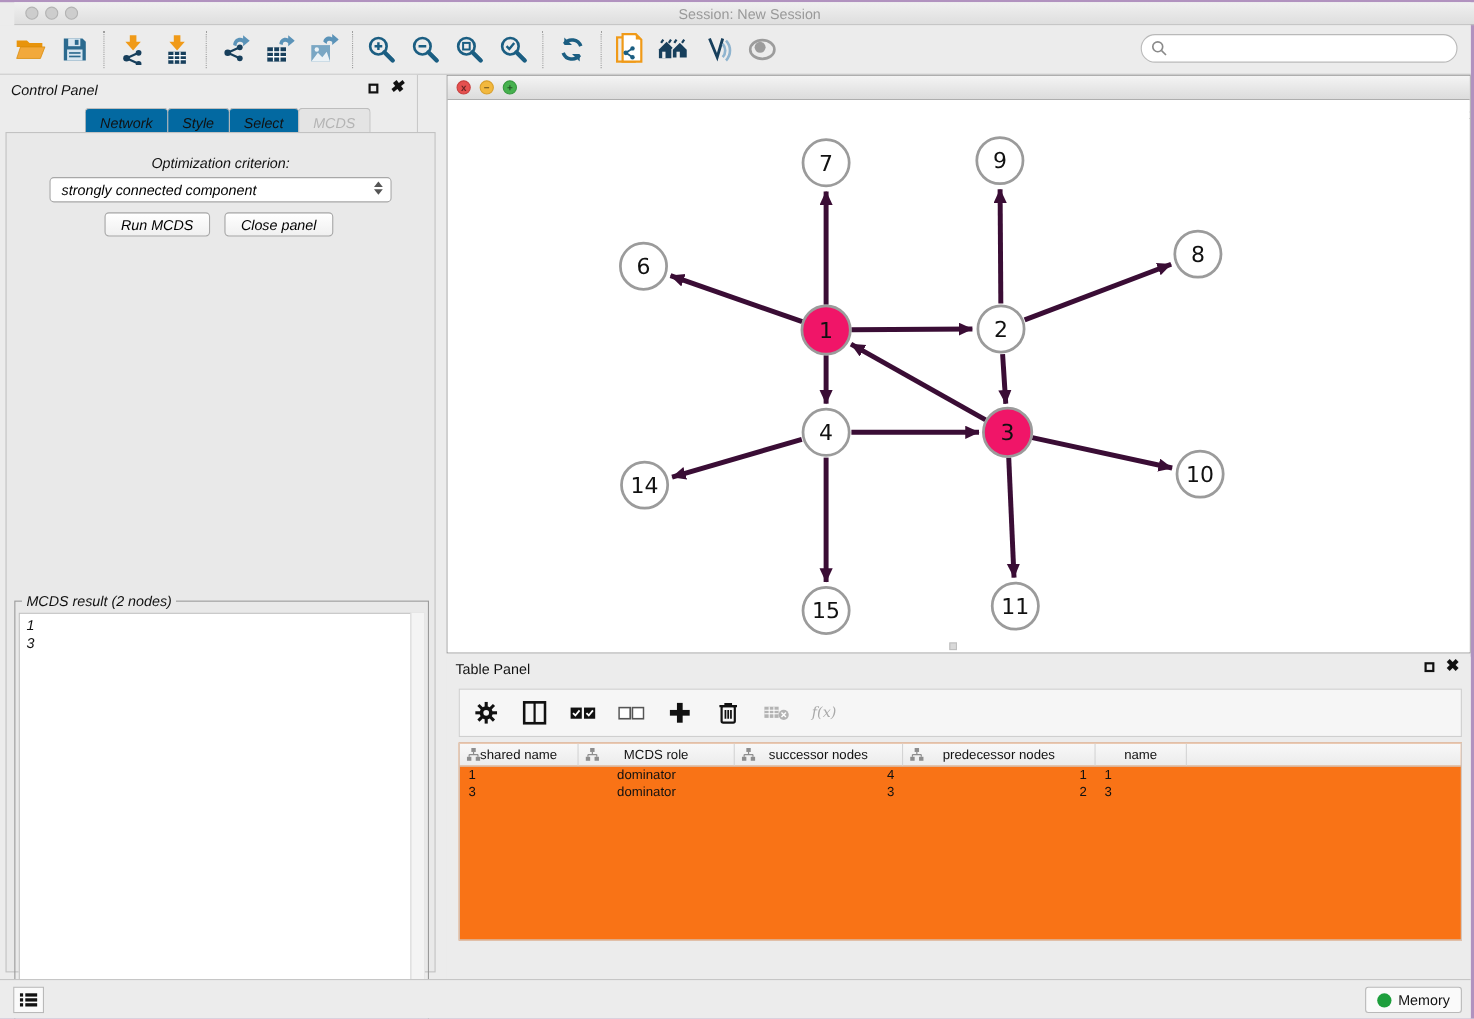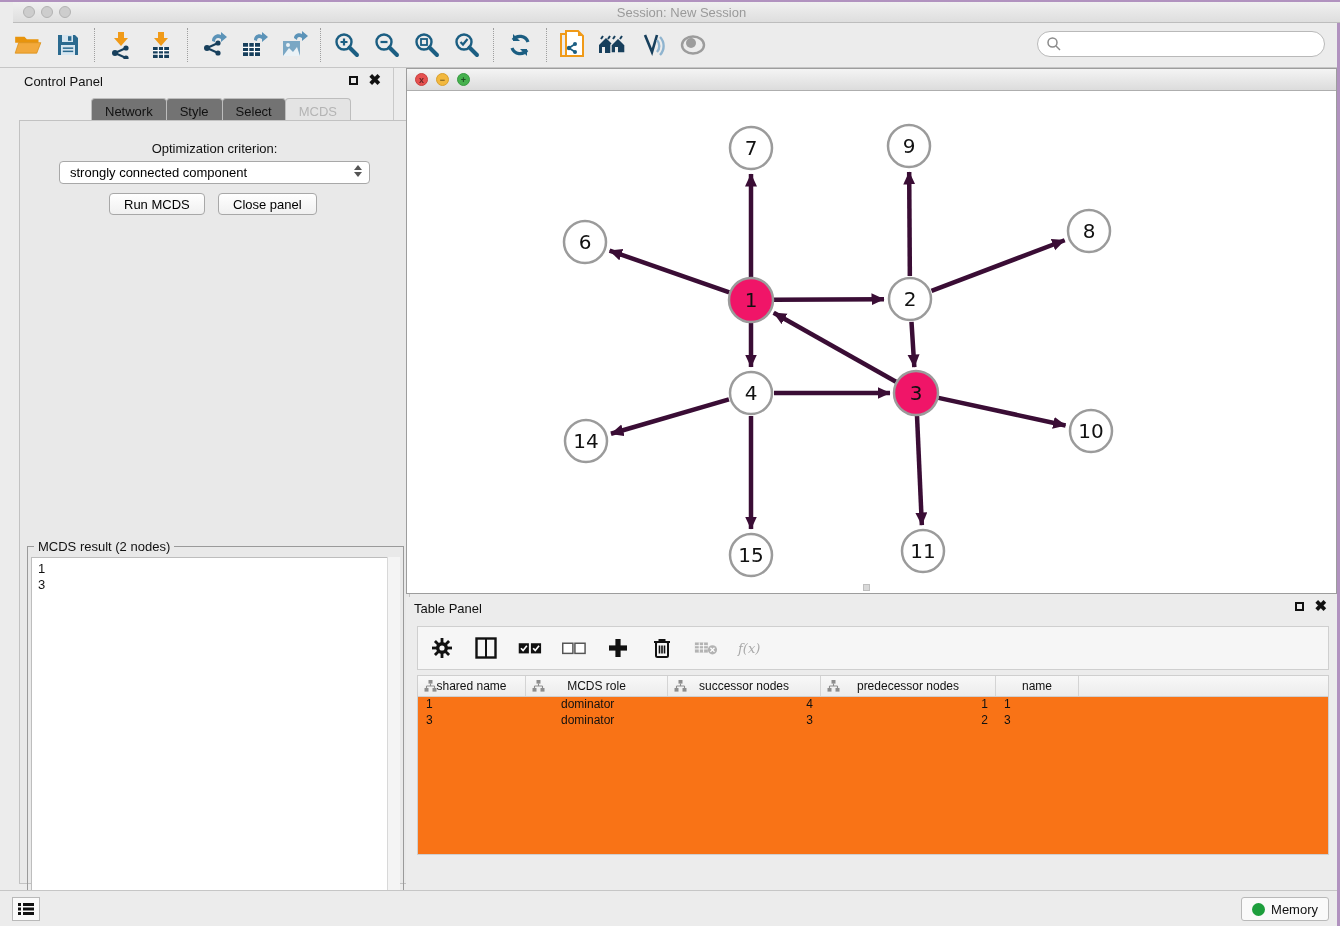--- a/index.html
+++ b/index.html
@@ -12,27 +12,27 @@
   .tl-dot { position:absolute; top:4px; width:12px; height:12px; border-radius:50%; background:#cdcdcd; border:1px solid #b3b3b3; }
   #titlebar .t-text { position:absolute; left:0; right:0; top:3px; text-align:center; font-size:13px; color:#9a9a9a; }
 
   
   #toolbar { position:absolute; left:0; top:21px; width:100%; height:45px; background:#ececec; border-bottom:1px solid #c6c6c6; display:flex; align-items:center; padding-left:8px; }
   .tb-btn { width:40px; height:36px; display:flex; align-items:center; justify-content:center; }
   .tb-sep { width:1px; height:34px; border-left:1px dotted #9f9f9f; margin:0 6px; }
   #search-wrap { position:absolute; right:12px; top:8px; width:288px; height:26px; background:#fff; border:1px solid #b9b9b9; border-radius:13px; display:flex; align-items:center; padding-left:8px; }
 
   
-  #control-panel { position:absolute; left:14px; top:45px; margin-top:21px; width:380px; height:822px; background:#ececec; border-right:1px solid #c9c9c9; }
+  #control-panel { position:absolute; left:0; top:45px; margin-top:21px; width:380px; height:822px; background:#ececec; border-right:1px solid #c9c9c9;font-style:italic; }
   #cp-header { position:absolute; left:10px; top:6px; font-size:13px; color:#111; }
   .panel-ctrl { position:absolute; top:7px; display:flex; gap:10px; align-items:center; }
   .float-box { width:9px; height:9px; border:2px solid #111; display:inline-block; }
   .close-x { font-size:15px; font-weight:bold; color:#111; line-height:10px; }
   #cp-tabs { position:absolute; left:77px; top:30px; display:flex; }
-  .cp-tab { font-size:13px; padding:5px 13px; border:1px solid #bdbdbd; border-bottom:none; background:#737373; color:#111; border-radius:4px 4px 0 0; margin-right:-1px; }
+  .cp-tab { font-size:13px; padding:5px 13px; border:1px solid #bdbdbd; border-bottom:none; background:#0369a1; color:#111; border-radius:4px 4px 0 0; margin-right:-1px; }
   .cp-tab.active { background:#e4e4e4; color:#b4b4b4; }
   #cp-body { position:absolute; left:5px; top:52px; width:391px; height:764px; background:#e9e9e9; border:1px solid #c2c2c2; }
   #opt-label { position:absolute; left:0; right:0; top:20px; text-align:center; font-size:13px; color:#111; }
   #opt-select { position:absolute; left:39px; top:40px; width:311px; height:23px; background:#fff; border:1px solid #a8a8a8; border-radius:4px; font-size:13px; display:flex; align-items:center; padding-left:10px; }
   .sel-arrows { position:absolute; right:7px; top:3px; display:flex; flex-direction:column; gap:2px; }
   .tri-up { width:0; height:0; border-left:4px solid transparent; border-right:4px solid transparent; border-bottom:5px solid #555; }
   .tri-dn { width:0; height:0; border-left:4px solid transparent; border-right:4px solid transparent; border-top:5px solid #555; }
   .cp-btn { position:absolute; top:72px; height:22px; background:linear-gradient(#ffffff,#f0f0f0); border:1px solid #a8a8a8; border-radius:4px; font-size:13px; padding:0 14px; display:flex; align-items:center; }
   #mcds-result { position:absolute; left:7px; top:425px; width:377px; height:382px; border:1px solid #9a9a9a; }
   #mcds-legend { position:absolute; left:6px; top:-8px; background:#e9e9e9; padding:0 4px; font-size:13px; color:#111; }

